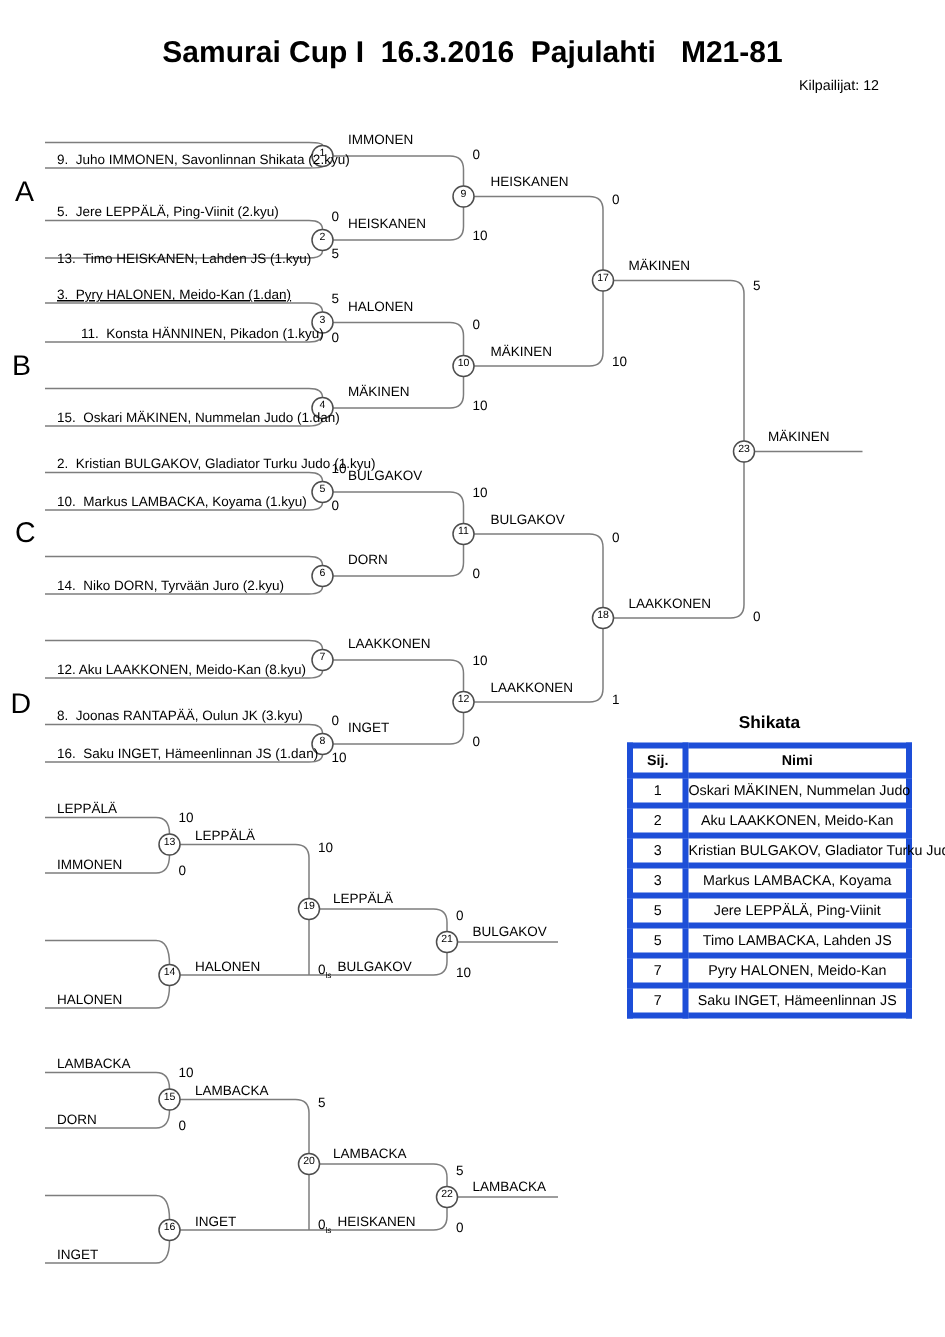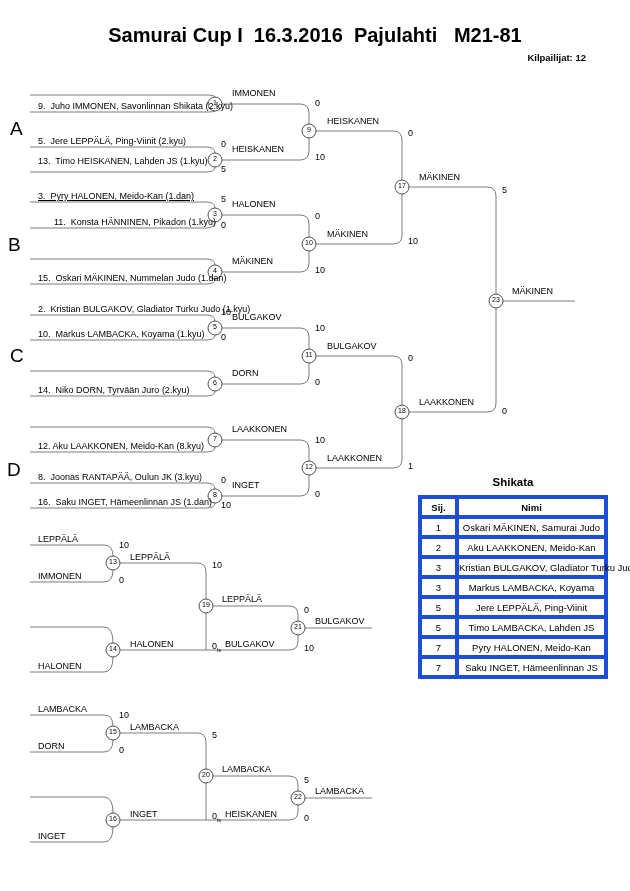--- a/index.html
+++ b/index.html
@@ -2,21 +2,21 @@
 <html><head>
 <meta charset="utf-8">
 <style>
   html,body{margin:0;padding:0;}
   body{
     width:630px;height:891px;position:relative;background:#ffffff;
     font-family:"Liberation Sans",sans-serif;color:#000;overflow:hidden;
   }
   .abs{position:absolute;white-space:pre;}
   .title{left:0;top:24px;width:630px;text-align:center;font-size:20px;font-weight:bold;}
-  .competitors{right:44px;top:52px;font-size:9.5px;font-weight:bold;}
+  .competitors{right:44px;top:52px;font-size:9.5px;font-weight:normal;}
   .glet{font-size:19px;}
   .entry{font-size:9px;}
   .winner{font-size:9px;}
   .score{font-size:9px;}
   .circno{font-size:7px;text-align:center;width:16px;}
   .sub-note{font-size:5.5px;vertical-align:sub;}
   #lines{position:absolute;left:0;top:0;}
   .results-title{left:418px;top:476px;width:190px;text-align:center;font-size:11.5px;font-weight:bold;}
   table.results{
     position:absolute;left:418px;top:495px;width:190px;table-layout:fixed;
@@ -111,21 +111,21 @@
     <circle cx="298" cy="798" r="7" fill="#ffffff" stroke="#4d4d4d" stroke-width="1"></circle>
   </svg>
 
 <div id="bracket">
     <div class="abs glet" style="left: 10px; top: 118px;">A</div>
     <div class="abs glet" style="left: 8px; top: 234px;">B</div>
     <div class="abs glet" style="left: 10px; top: 345px;">C</div>
     <div class="abs glet" style="left: 7px; top: 459px;">D</div>
     <div class="abs entry" style="left: 38px; top: 101px;">9.  Juho IMMONEN, Savonlinnan Shikata (2.kyu)</div>
     <div class="abs entry" style="left: 38px; top: 136px;">5.  Jere LEPPÄLÄ, Ping-Viinit (2.kyu)</div>
-    <div class="abs entry" style="left: 38px; top: 156px; text-align: center;">13.  Timo HEISKANEN, Lahden JS (1.kyu)</div>
+    <div class="abs entry" style="left: 38px; top: 167px; text-align: center;">13.  Timo HEISKANEN, Lahden JS (1.kyu)</div>
     <div class="abs entry" style="left: 38px; top: 191px; text-decoration: underline;">3.  Pyry HALONEN, Meido-Kan (1.dan)</div>
     <div class="abs entry" style="left: 54px; top: 217px;">11.  Konsta HÄNNINEN, Pikadon (1.kyu)</div>
     <div class="abs entry" style="left: 38px; top: 273px;">15.  Oskari MÄKINEN, Nummelan Judo (1.dan)</div>
     <div class="abs entry" style="left: 38px; top: 304px;">2.  Kristian BULGAKOV, Gladiator Turku Judo (1.kyu)</div>
     <div class="abs entry" style="left: 38px; top: 329px;">10.  Markus LAMBACKA, Koyama (1.kyu)</div>
     <div class="abs entry" style="left: 38px; top: 385px;">14.  Niko DORN, Tyrvään Juro (2.kyu)</div>
     <div class="abs entry" style="left: 38px; top: 441px;">12. Aku LAAKKONEN, Meido-Kan (8.kyu)</div>
     <div class="abs entry" style="left: 38px; top: 472px;">8.  Joonas RANTAPÄÄ, Oulun JK (3.kyu)</div>
     <div class="abs entry" style="left: 38px; top: 497px;">16.  Saku INGET, Hämeenlinnan JS (1.dan)</div>
     <div class="abs entry" style="left: 38px; top: 534px;">LEPPÄLÄ</div>
@@ -222,21 +222,21 @@
 <table class="results">
   <thead>
     <tr>
       <th class="col-place">Sij.</th>
       <th>Nimi</th>
     </tr>
   </thead>
   <tbody id="results-body">
       <tr>
         <td class="col-place">1</td>
-        <td>Oskari MÄKINEN, Samurai Judo</td>
+        <td>Oskari MÄKINEN, Nummelan Judo</td>
       </tr>
       <tr>
         <td class="col-place">2</td>
         <td>Aku LAAKKONEN, Meido-Kan</td>
       </tr>
       <tr>
         <td class="col-place">3</td>
         <td class="long-name">Kristian BULGAKOV, Gladiator Turku Judo</td>
       </tr>
       <tr>

